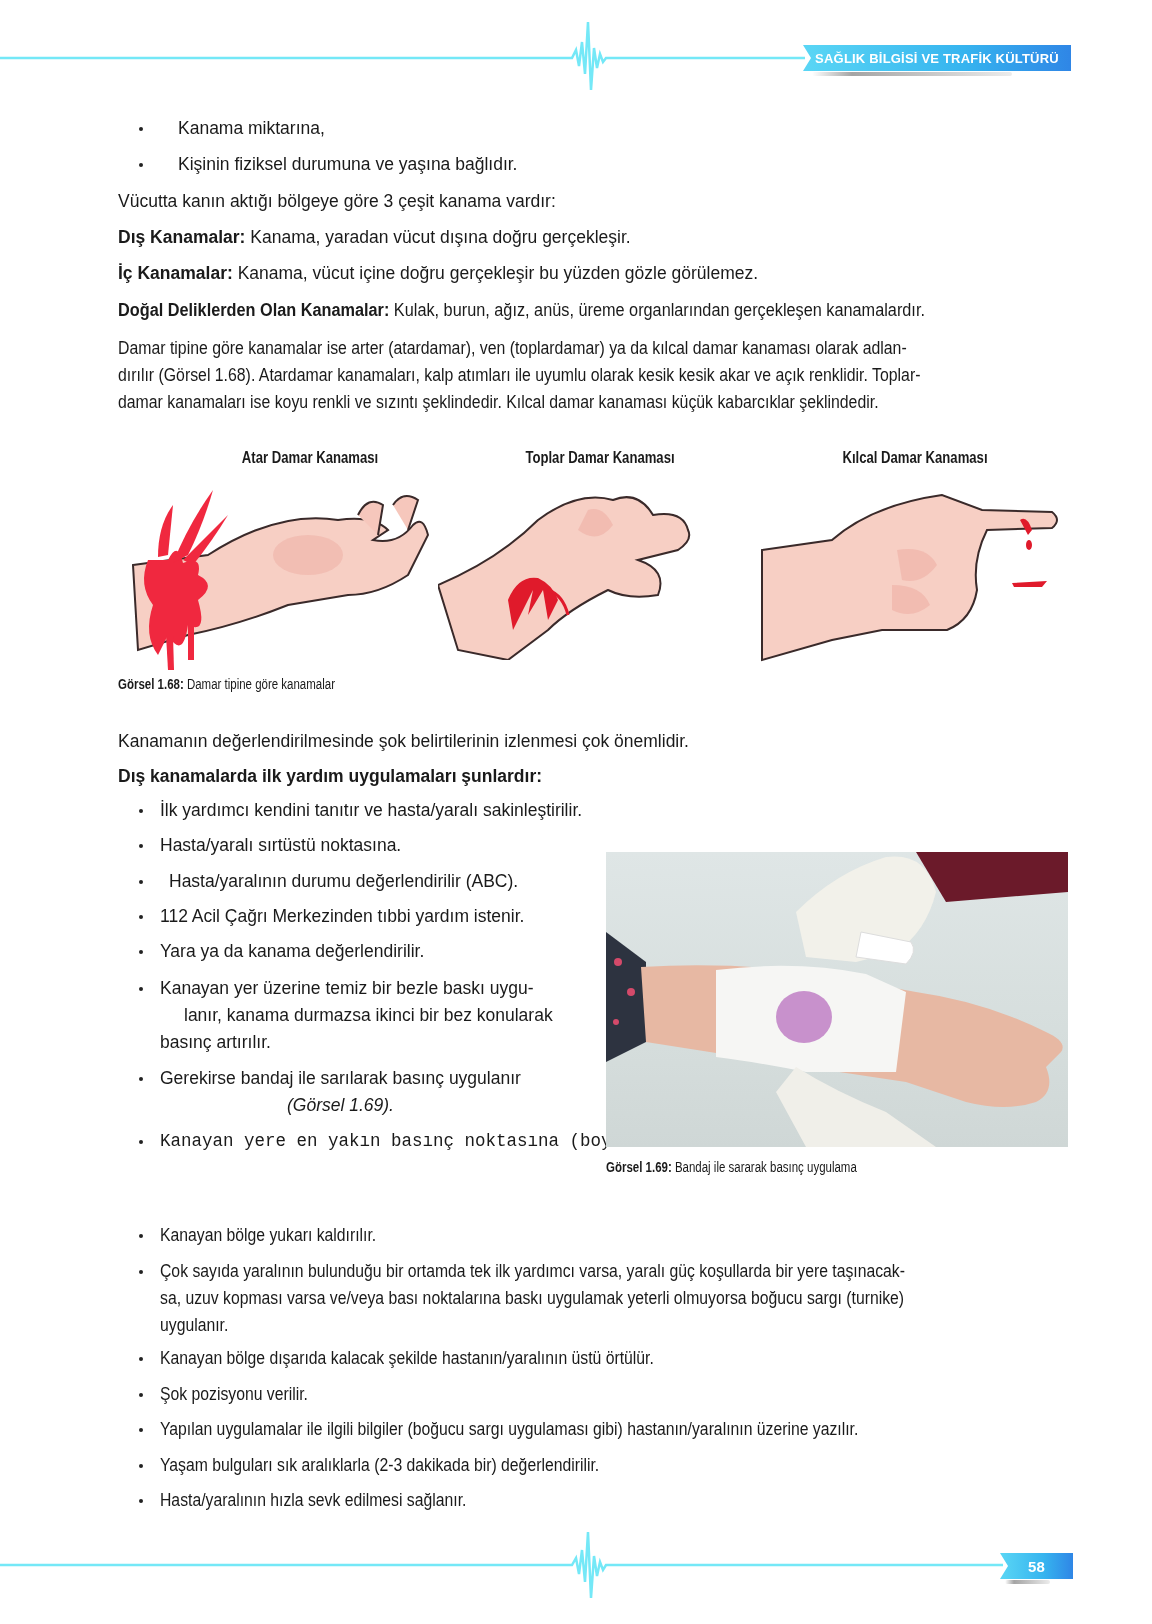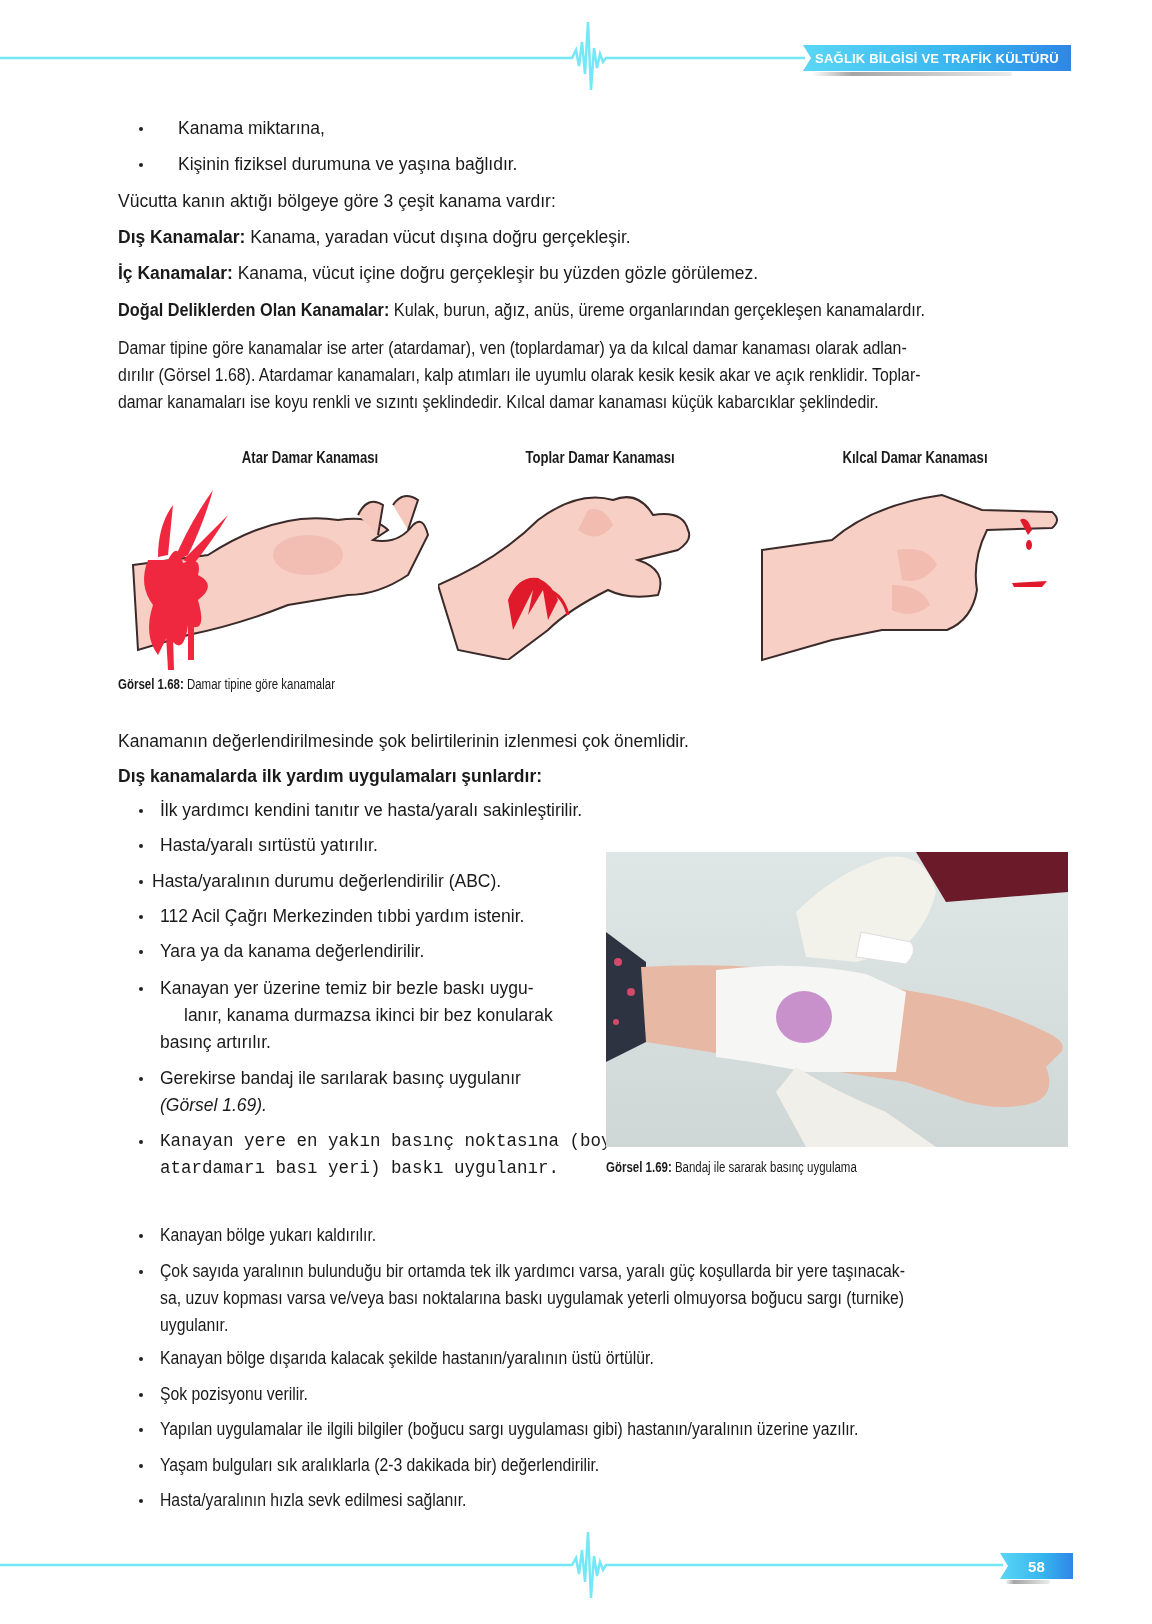--- a/index.html
+++ b/index.html
@@ -113,26 +113,26 @@
 <div id="fa-list">
     <div class="bullet" style="left: 136px; top: 797px;">
       <span class="dot"></span>
       <span class="txt" style="margin-left: 24px;">
         <span style="display: block; white-space: nowrap;">İlk yardımcı kendini tanıtır ve hasta/yaralı sakinleştirilir.</span>
       </span>
     </div>
     <div class="bullet" style="left: 136px; top: 832px;">
       <span class="dot"></span>
       <span class="txt" style="margin-left: 24px;">
-        <span style="display: block; white-space: nowrap;">Hasta/yaralı sırtüstü yatırılır.</span>
+        <span style="display: block; white-space: nowrap;">Hasta/yaralı sırtüstü noktasına.</span>
       </span>
     </div>
     <div class="bullet" style="left: 136px; top: 868px;">
       <span class="dot"></span>
-      <span class="txt" style="margin-left: 16px;">
+      <span class="txt" style="margin-left: 33px;">
         <span style="display: block; white-space: nowrap;">Hasta/yaralının durumu değerlendirilir (ABC).</span>
       </span>
     </div>
     <div class="bullet" style="left: 136px; top: 903px;">
       <span class="dot"></span>
       <span class="txt" style="margin-left: 24px;">
         <span style="display: block; white-space: nowrap;">112 Acil Çağrı Merkezinden tıbbi yardım istenir.</span>
       </span>
     </div>
     <div class="bullet" style="left: 136px; top: 938px;">
@@ -144,30 +144,29 @@
     <div class="bullet" style="left: 136px; top: 975px;">
       <span class="dot"></span>
       <span class="txt" style="margin-left: 24px;">
         <span style="display: block; white-space: nowrap;">Kanayan yer üzerine temiz bir bezle baskı uygu-</span>
         <span style="display: block; white-space: nowrap; margin-left: 24px;">lanır, kanama durmazsa ikinci bir bez konularak</span>
         <span style="display: block; white-space: nowrap;">basınç artırılır.</span>
       </span>
     </div>
     <div class="bullet" style="left: 136px; top: 1065px;">
       <span class="dot"></span>
-      <span class="txt" style="margin-left: 24px;">
+      <span class="txt" style="margin-left: 24px; text-align: center;">
         <span style="display: block; white-space: nowrap;">Gerekirse bandaj ile sarılarak basınç uygulanır</span>
         <span style="display: block; white-space: nowrap; font-style: italic;">(Görsel 1.69).</span>
       </span>
     </div>
     <div class="bullet" style="left: 136px; top: 1128px;">
       <span class="dot"></span>
       <span class="txt" style="margin-left: 24px; font-family: Liberation Mono, monospace;">
         <span style="display: block; white-space: nowrap;">Kanayan yere en yakın basınç noktasına (boyun</span>
-        <span style="display: block; white-space: nowrap;">atardamarı bası yeri) baskı uygulanır.</span>
       </span>
     </div>
     <div class="bullet" style="left: 136px; top: 1222px;">
       <span class="dot"></span>
       <span class="txt" style="margin-left: 24px; transform: scaleX(0.9); transform-origin: left center;">
         <span style="display: block; white-space: nowrap;">Kanayan bölge yukarı kaldırılır.</span>
       </span>
     </div>
     <div class="bullet" style="left: 136px; top: 1258px;">
       <span class="dot"></span>

